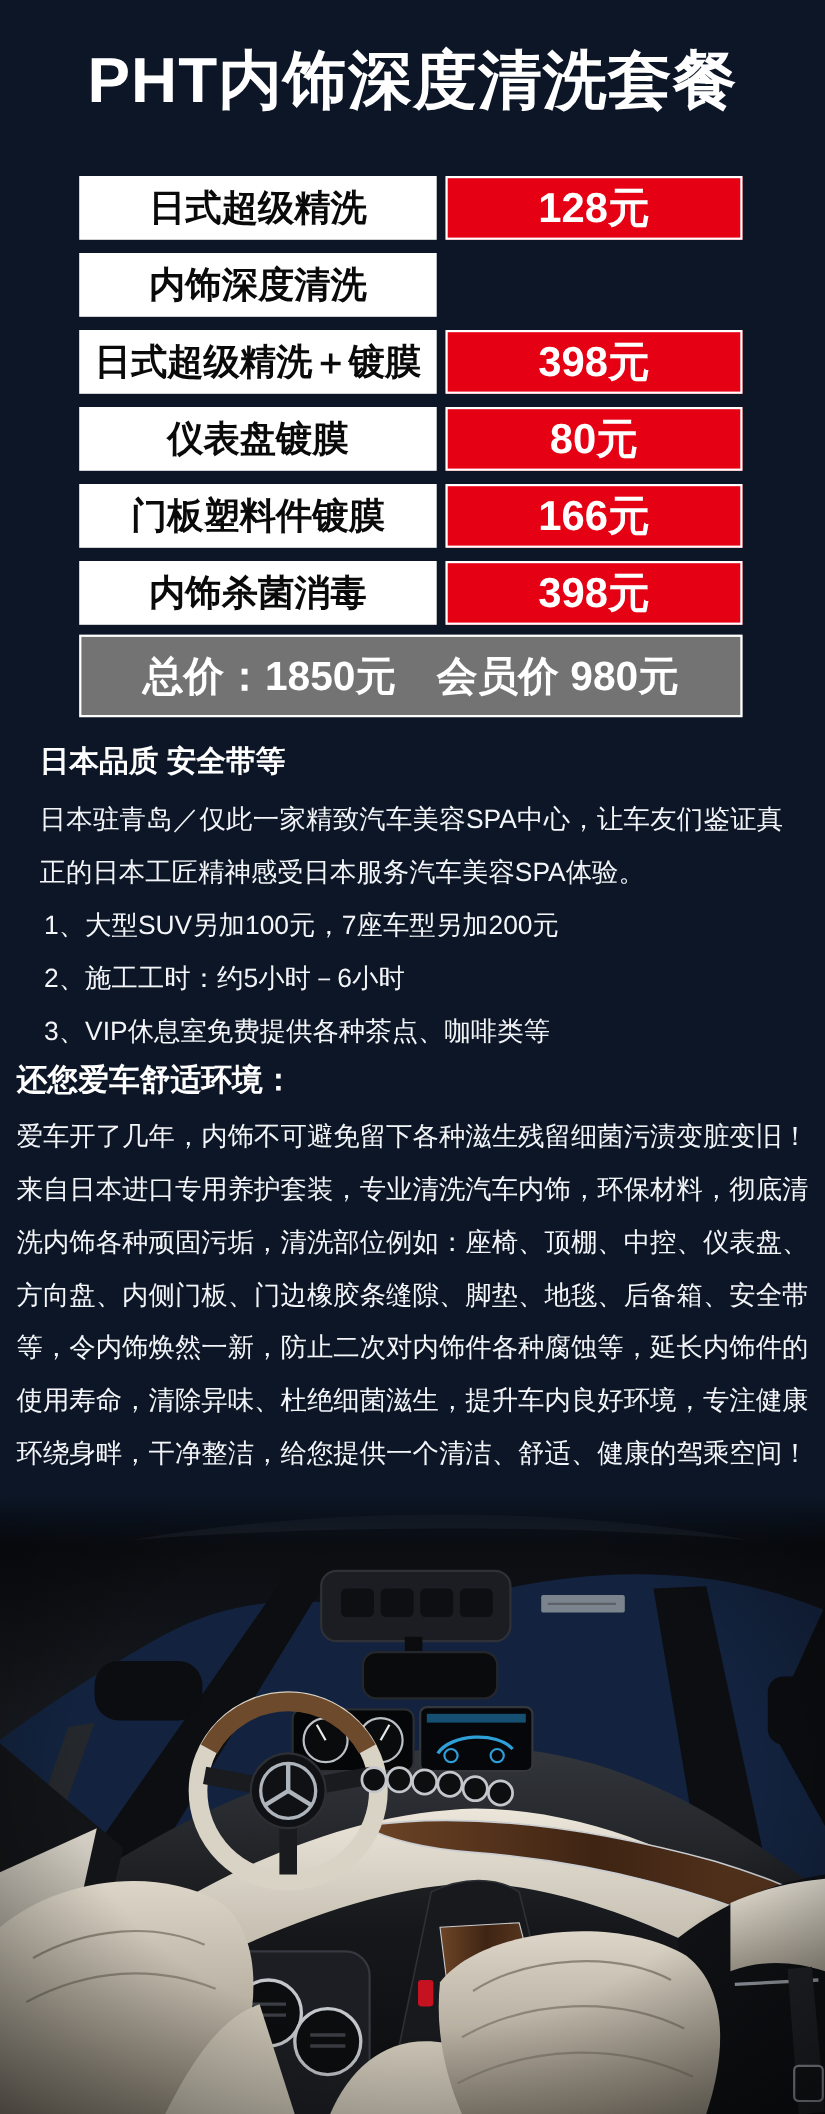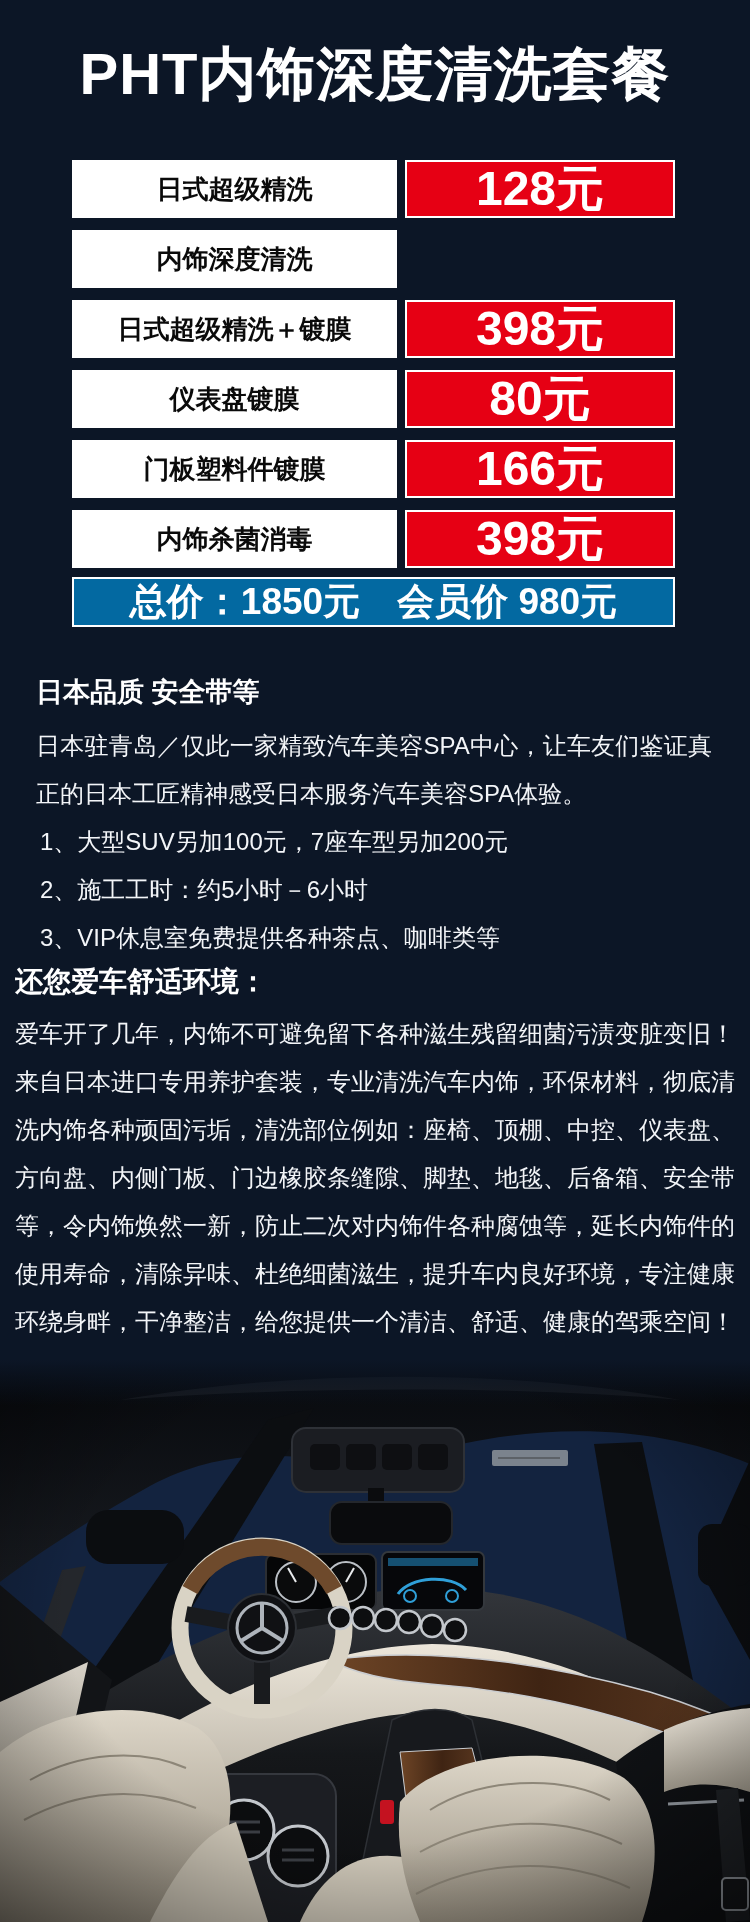--- a/index.html
+++ b/index.html
@@ -18,32 +18,32 @@
     font-size:58px;font-weight:900;letter-spacing:1px;line-height:80px;
     white-space:nowrap;
   }
 
   
   .price-table{position:absolute;top:160px;left:72px;width:603px;}
   .price-row{display:flex;height:58px;margin-bottom:12px;}
   .service-cell{
     width:325px;flex:none;background:#ffffff;
     display:flex;align-items:center;justify-content:center;
-    color:#0a0a0a;font-size:26px;font-weight:800;
+    color:#0a0a0a;font-size:33px;font-weight:800;
     white-space:nowrap;
   }
   .price-cell{
     flex:1;margin-left:8px;background:#e60014;border:2px solid #ffffff;
     box-sizing:border-box;
     display:flex;align-items:center;justify-content:center;
-    color:#ffffff;font-size:48px;font-weight:800;
+    color:#ffffff;font-size:38px;font-weight:800;
     white-space:nowrap;
   }
   .total-bar{
-    margin-top:-3px;height:50px;background:#0369a1;border:2px solid #ffffff;
+    margin-top:-3px;height:75px;background:#737373;border:2px solid #ffffff;
     box-sizing:border-box;
     display:flex;align-items:center;justify-content:center;
     color:#ffffff;font-size:37px;font-weight:800;white-space:nowrap;
   }
 
   
   .intro{position:absolute;top:672px;left:36px;width:676px;color:#f3f5f8;}
   .intro-heading{font-size:27px;font-weight:800;line-height:40px;color:#ffffff;}
   .intro-body{margin-top:10px;font-size:24px;line-height:48px;text-align:justify;}
   .intro-notes{margin:0;padding:0;list-style:none;font-size:24px;line-height:48px;}

